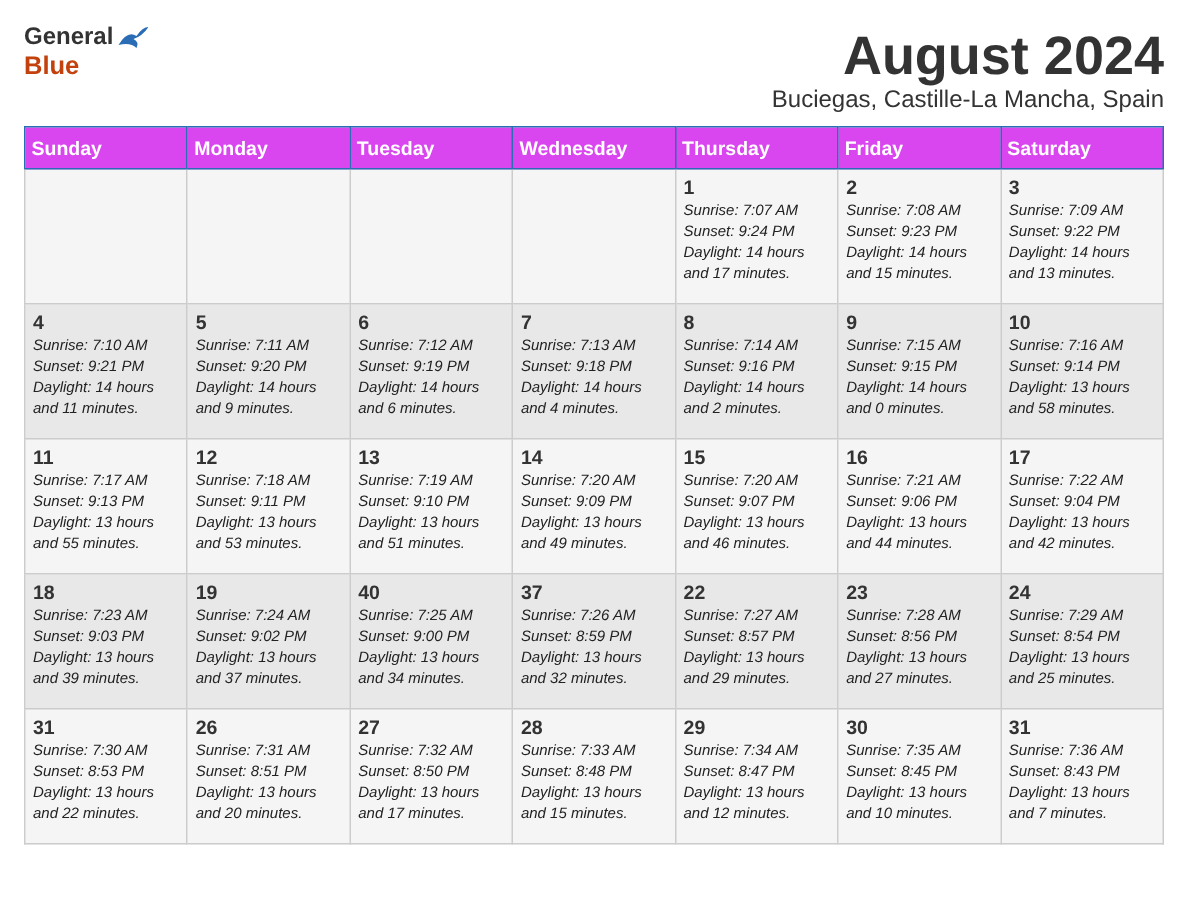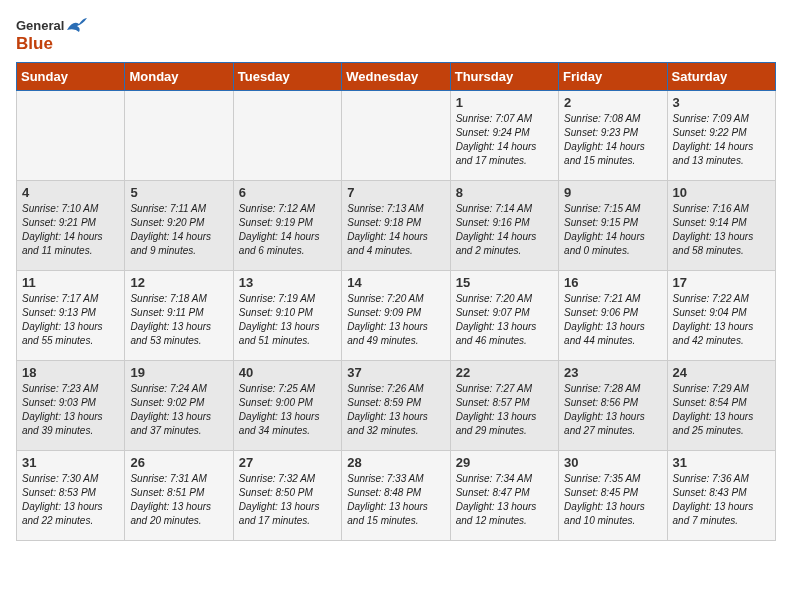--- a/index.html
+++ b/index.html
@@ -32,21 +32,21 @@
     .calendar-subtitle {
       font-size: 16px;
       color: #333;
     }
     table {
       width: 100%;
       border-collapse: collapse;
       table-layout: fixed;
     }
     thead tr th {
-      background-color: #c2410c;
+      background-color: #d946ef;
       color: #fff;
       font-size: 13px;
       font-weight: bold;
       padding: 6px 4px;
       text-align: left;
       border: 1px solid #2a6db5;
     }
     tbody tr td {
       border: 1px solid #ccc;
       vertical-align: top;
@@ -73,21 +73,21 @@
       line-height: 1.4;
       color: #222;
       font-style: italic;
     }
     .logo-row {
       display: flex;
       align-items: center;
     }
     .logo-text-general {
       color: #333;
-      font-size: 13px;
+      font-size: 16px;
       font-weight: bold;
     }
     .logo-text-blue {
       color: #c2410c;
       font-size: 17px;
       font-weight: bold;
     }
     .logo-bird {
       width: 22px;
       height: 18px;
@@ -100,20 +100,24 @@
 <div class="header-area">
   <div class="logo">
     <div class="logo-row">
       <span class="logo-text-general">General</span>
       <svg class="logo-bird" viewBox="0 0 22 18" xmlns="http://www.w3.org/2000/svg">
         <path d="M2 14 Q8 4 14 8 Q18 2 22 2 Q18 8 12 10 Q16 12 14 16 Q10 12 2 14Z" fill="#2a6db5"></path>
       </svg>
     </div>
     <span class="logo-text-blue">Blue</span>
   </div>
+  <div class="title-area">
+    <div class="calendar-title">August 2024</div>
+    <div class="calendar-subtitle">Buciegas, Castille-La Mancha, Spain</div>
+  </div>
 </div>
 
 <table>
   <thead>
     <tr id="thead-row">
         <th>Sunday</th>
         <th>Monday</th>
         <th>Tuesday</th>
         <th>Wednesday</th>
         <th>Thursday</th>

